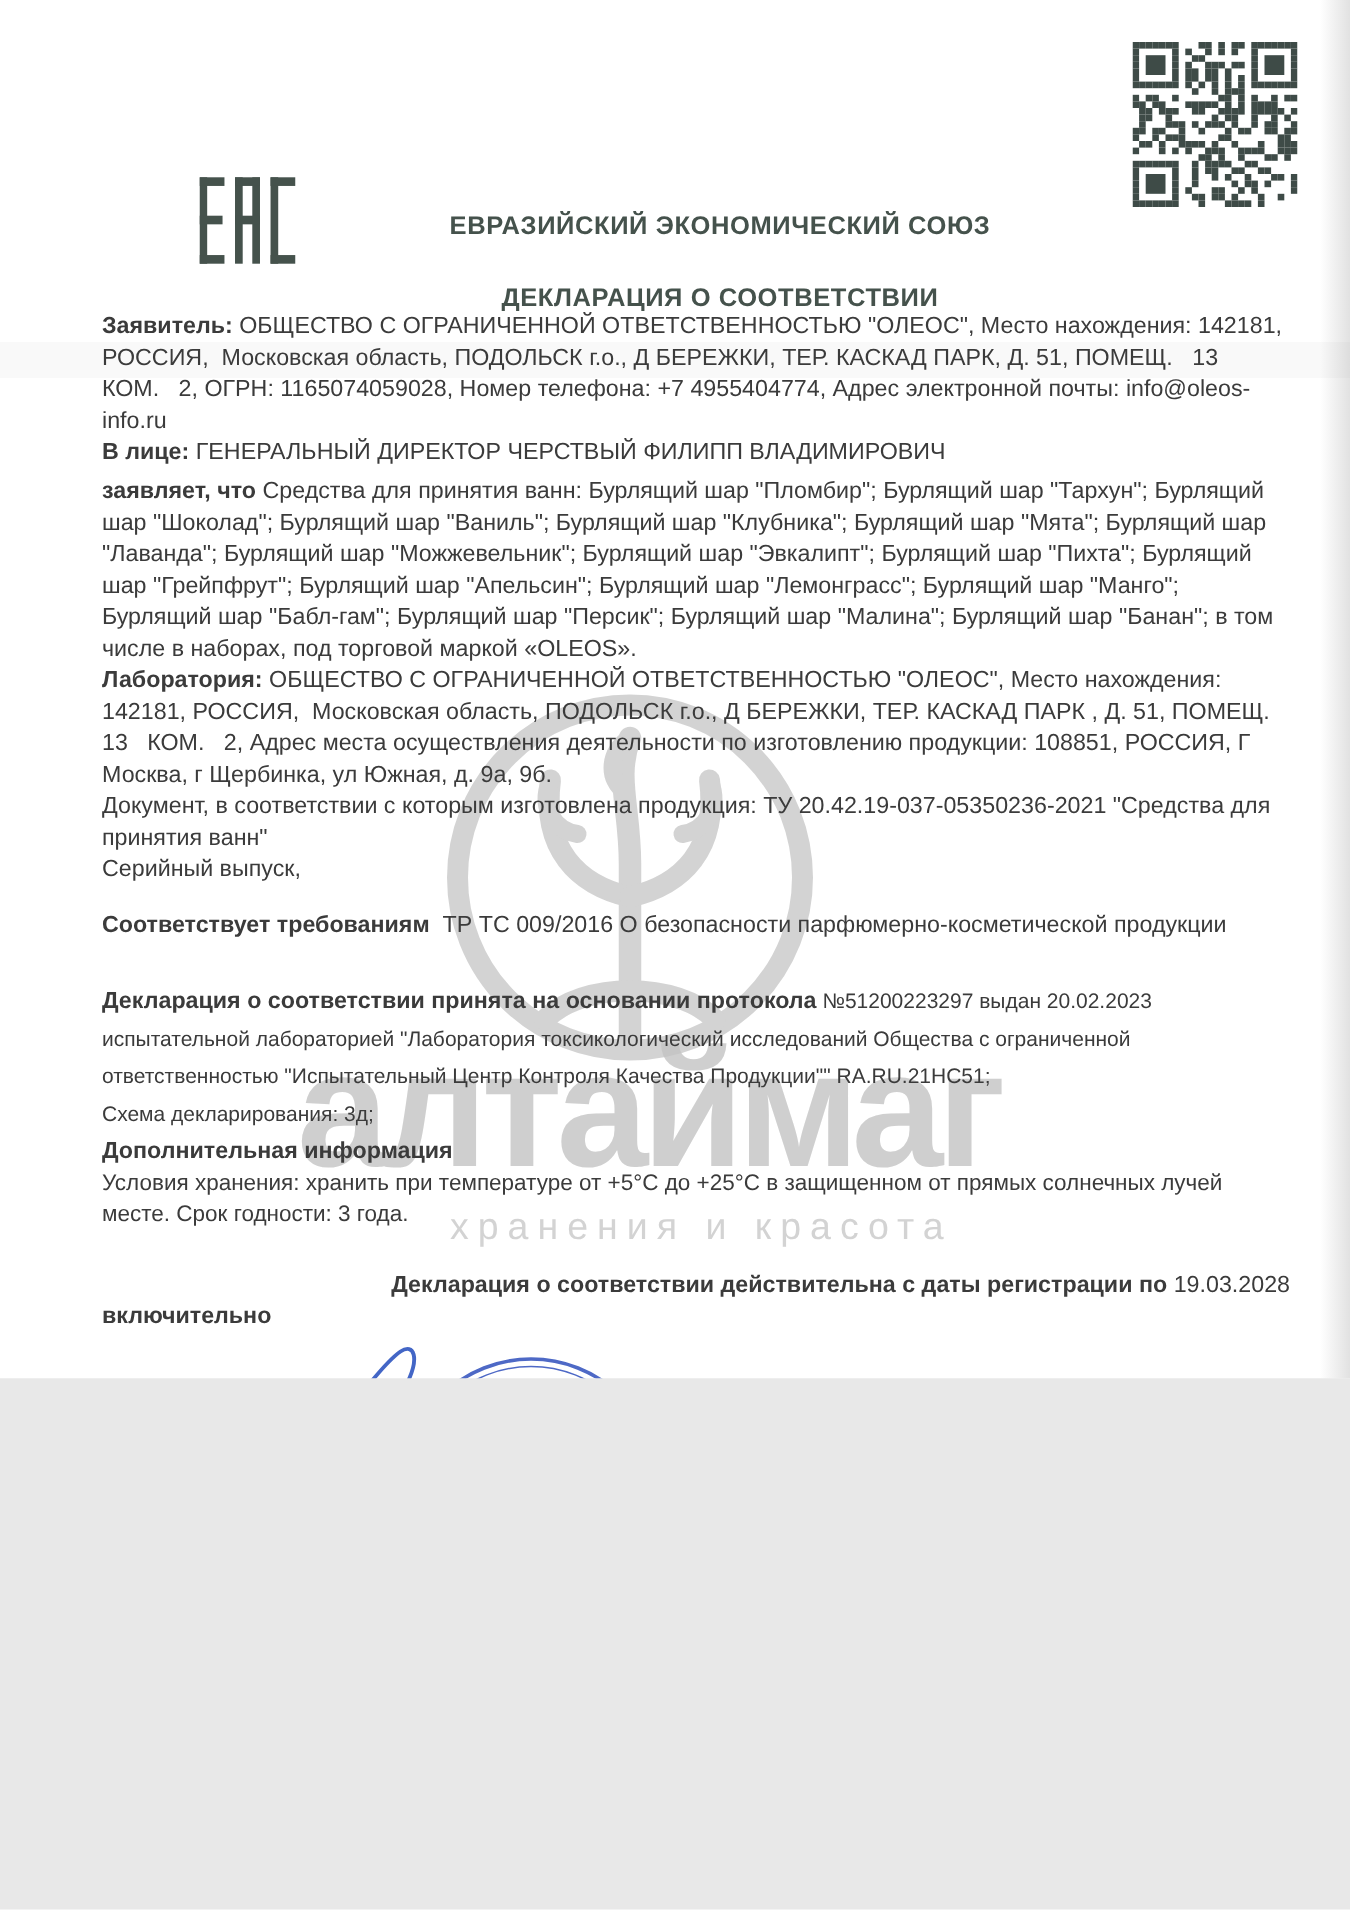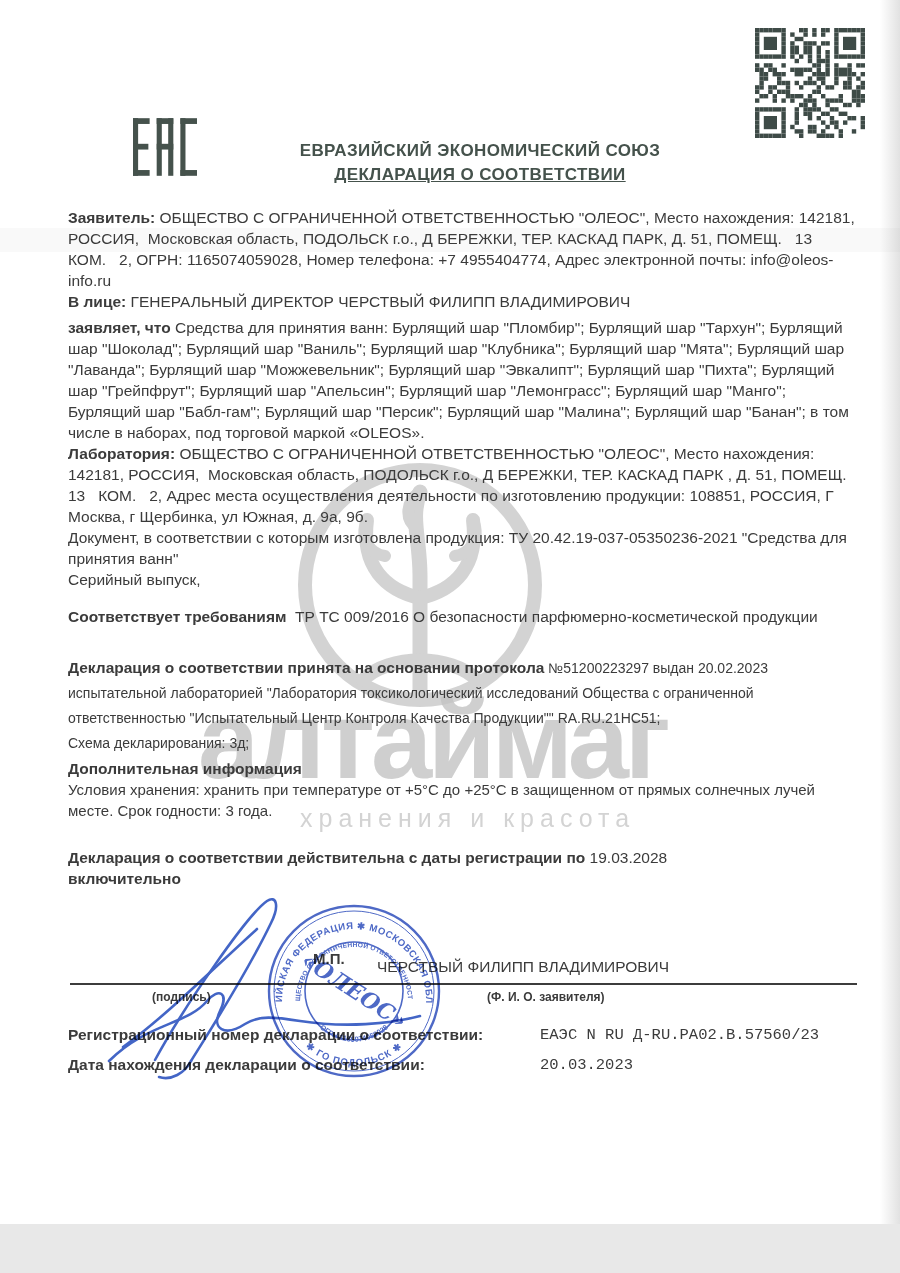--- a/index.html
+++ b/index.html
@@ -1,48 +1,48 @@
 <!DOCTYPE html>
 <html><head>
 <meta charset="utf-8">
 <style>
   html,body{margin:0;padding:0;background:#e8e8e8;}
   .page{
-    position:relative; width:900px; height:1224px; background:#ffffff;
+    position:relative; width:900px; height:919px; background:#ffffff;
     font-family:"Liberation Sans", sans-serif; color:#3b3b3b; overflow:hidden;
     margin:0 auto;
   }
   .edge-shade{position:absolute;top:0;right:0;width:20px;height:100%;
     background:linear-gradient(to right, rgba(130,130,130,0), rgba(120,120,120,0.22));}
   .scan-band{position:absolute;left:0;width:100%;background:rgba(90,90,90,0.035);}
   
   .eac{position:absolute;left:133px;top:118px;}
   .qr{position:absolute;left:755px;top:28px;}
   .hdr{position:absolute;left:60px;top:141px;width:840px;text-align:center;
     color:#45524c;font-weight:bold;font-size:17px;letter-spacing:.4px;}
-  .hdr .l2{margin-top:4px;text-decoration:underline;}
+  .hdr .l2{margin-top:28px;}
   
   .wm-tree{position:absolute;left:293px;top:458px;opacity:.75;}
   .wm-brand{position:absolute;left:198px;top:676px;font-size:110px;font-weight:bold;
     color:#c4c4c4;letter-spacing:-4px;opacity:.8;white-space:nowrap;}
   .wm-tag{position:absolute;left:300px;top:804px;font-size:25px;letter-spacing:6px;
     color:#cfcfcf;opacity:.9;white-space:nowrap;}
   
   .content{position:absolute;left:68px;top:207px;width:792px;z-index:2;
     font-size:15.5px;line-height:21px;}
   .para{margin:0;white-space:pre-wrap;}
   .lab{font-weight:bold;}
   .mt-decl{margin-top:5px;}
   .mt-comp{margin-top:16px;}
   .mt-basis{margin-top:28px;}
   .small{font-size:14px;line-height:25px;}
   .small .lab{font-size:15.5px;}
   .mt-add{margin-top:2px;}
   .addtxt{font-size:15px;}
-  .mt-valid{margin-top:26px;}
+  .mt-valid{margin-top:26px;text-align:right;}
   
   .sig-line{position:absolute;left:70px;top:983px;width:787px;height:2px;background:#3c3c3c;z-index:2;}
   .mp{position:absolute;left:313px;top:950px;font-weight:bold;font-size:15px;z-index:2;}
   .fio{position:absolute;left:377px;top:958px;font-size:15.5px;z-index:2;white-space:nowrap;}
   .cap-sign{position:absolute;left:152px;top:990px;font-size:12px;font-weight:bold;z-index:2;}
   .cap-fio{position:absolute;left:487px;top:990px;font-size:12px;font-weight:bold;z-index:2;}
   .signature{position:absolute;left:95px;top:885px;z-index:3;mix-blend-mode:multiply;}
   .stamp{position:absolute;left:266px;top:903px;z-index:3;mix-blend-mode:multiply;opacity:.88;}
   
   .reg-label{position:absolute;left:68px;font-weight:bold;font-size:15.5px;z-index:2;white-space:nowrap;}

